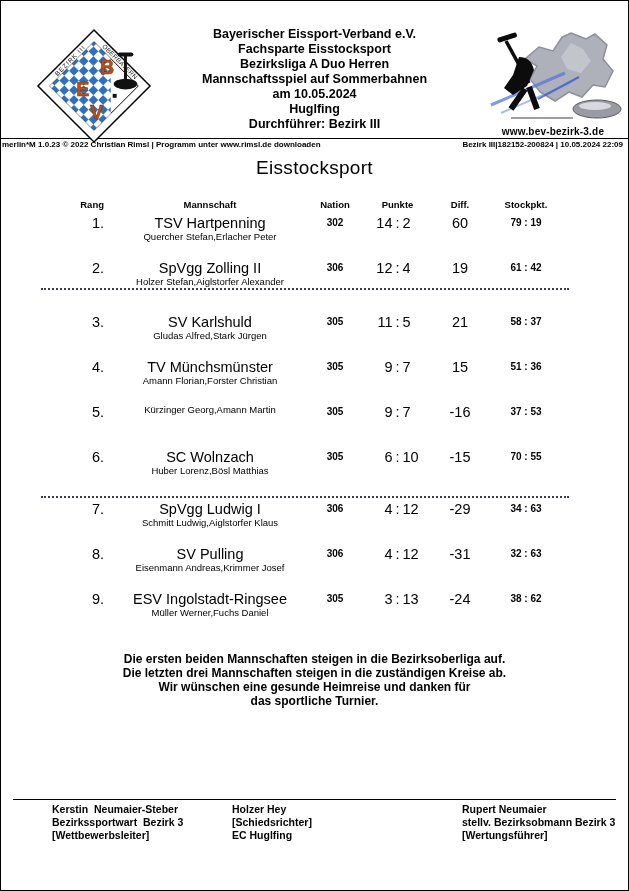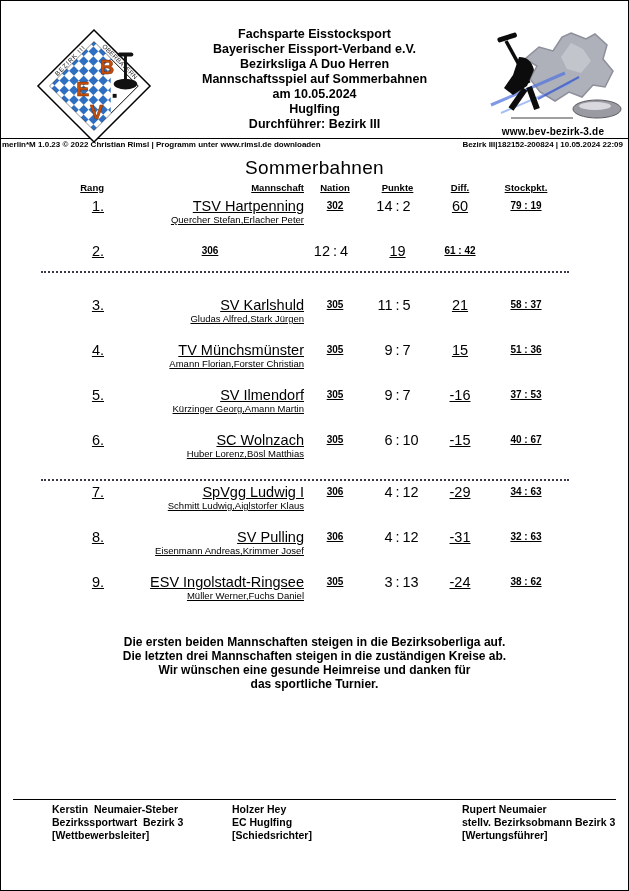--- a/index.html
+++ b/index.html
@@ -12,25 +12,25 @@
   .header { position:relative; height:137px; border-bottom:1px solid #000; }
   .header-center { padding-top:26px; text-align:center; font-weight:bold; font-size:12.5px; line-height:15px; }
   .logo-left  { position:absolute; left:34px; top:26px; }
   .logo-right { position:absolute; right:4px; top:28px; width:142px; text-align:center; }
   .logo-url { font-weight:bold; font-size:10px; margin-top:1px; letter-spacing:0.2px; }
   
   .meta { display:flex; justify-content:space-between; font-size:8px; font-weight:bold; padding:1px 5px 0 1px; }
   
   .title { margin-top:8px; text-align:center; font-size:19px; letter-spacing:0.3px; }
   
-  .table { margin-top:3px;text-decoration:underline; }
+  .table { margin-top:20px; }
   .grid { display:grid; grid-template-columns:45px 12px 188px 62px 63px 62px 70px; margin-left:58px; width:502px; }
   .thead { font-size:9.5px; font-weight:bold; height:16px; }
   .c-rang   { text-align:right; }
-  .c-team   { text-align:right; }
+  .c-team   { text-align:center; }
   .c-nation { text-align:center; }
   .c-punkte { text-align:center; }
   .c-diff   { text-align:center; }
   .c-stock  { text-align:center; }
   .row { height:45px; align-items:start; }
   .row .c-rang { font-size:14.5px; line-height:16px; }
   .teamname { font-size:14.5px; line-height:16px; }
   .players  { font-size:9.5px; line-height:11px; }
   .row .c-nation, .row .c-stock { font-size:10px; font-weight:bold; padding-top:2px; }
   .row .c-punkte, .row .c-diff  { font-size:14.5px; line-height:17px; }
@@ -76,22 +76,22 @@
           <rect x="90.5" y="28" width="3" height="28" fill="#111"></rect>
           <ellipse cx="92" cy="58" rx="12" ry="5.5" fill="#111"></ellipse>
           <rect x="79" y="68" width="4" height="4" fill="#111"></rect>
         </g>
         <text transform="translate(23,50) rotate(-45)" font-size="6.5" letter-spacing="1" fill="#222">BEZIRK III</text>
         <text transform="translate(68,20) rotate(45)" font-size="6.5" letter-spacing="0.3" fill="#222">OBERBAYERN</text>
       </svg>
     </div>
 
     <div class="header-center">
+      <div>Bayerischer Eissport-Verband e.V.</div>
       <div>Fachsparte Eisstocksport</div>
-      <div>Bayerischer Eissport-Verband e.V.</div>
       <div>Bezirksliga A Duo Herren</div>
       <div>Mannschaftsspiel auf Sommerbahnen</div>
       <div>am 10.05.2024</div>
       <div>Huglfing</div>
       <div>Durchführer: Bezirk III</div>
     </div>
 
     <div class="logo-right">
       <svg width="140" height="92" viewBox="0 0 140 92">
         <g>
@@ -118,21 +118,21 @@
       </svg>
       <div class="logo-url">www.bev-bezirk-3.de</div>
     </div>
   </div>
 
   <div class="meta">
     <span>merlin*M 1.0.23 © 2022 Christian Rimsl | Programm unter www.rimsl.de downloaden</span>
     <span>Bezirk III|182152-200824 | 10.05.2024 22:09</span>
   </div>
 
-  <div class="title">Sommerbahnen</div>
+  <div class="title">Eisstocksport</div>
 
   <div class="table">
 
     <div class="grid thead">
       <div class="c-rang">Rang</div>
       <div></div>
       <div class="c-team">Mannschaft</div>
       <div class="c-nation">Nation</div>
       <div class="c-punkte">Punkte</div>
       <div class="c-diff">Diff.</div>
@@ -148,20 +148,24 @@
         </div>
       <div class="c-nation">302</div>
       <div class="c-punkte"><span class="pa">14</span><span class="pc">:</span><span class="pb">2</span></div>
       <div class="c-diff">60</div>
       <div class="c-stock">79 : 19</div>
     </div>
 
     <div class="grid row">
       <div class="c-rang">2.</div>
         <div></div>
+      <div class="c-team">
+          <div class="teamname">SpVgg Zolling II</div>
+        <div class="players">Holzer Stefan,Aiglstorfer Alexander</div>
+        </div>
       <div class="c-nation">306</div>
       <div class="c-punkte"><span class="pa">12</span><span class="pc">:</span><span class="pb">4</span></div>
       <div class="c-diff">19</div>
       <div class="c-stock">61 : 42</div>
     </div>
 
     <div class="dotsep sep1"></div>
 
     <div class="grid row">
       <div class="c-rang">3.</div>
@@ -186,40 +190,39 @@
       <div class="c-nation">305</div>
       <div class="c-punkte"><span class="pa">9</span><span class="pc">:</span><span class="pb">7</span></div>
       <div class="c-diff">15</div>
       <div class="c-stock">51 : 36</div>
     </div>
 
     <div class="grid row">
       <div class="c-rang">5.</div>
         <div></div>
       <div class="c-team">
-          <div class="teamname">SV Ilmendorf</div>
         <div class="players">Kürzinger Georg,Amann Martin</div>
         </div>
       <div class="c-nation">305</div>
       <div class="c-punkte"><span class="pa">9</span><span class="pc">:</span><span class="pb">7</span></div>
       <div class="c-diff">-16</div>
       <div class="c-stock">37 : 53</div>
     </div>
 
     <div class="grid row">
       <div class="c-rang">6.</div>
         <div></div>
       <div class="c-team">
           <div class="teamname">SC Wolnzach</div>
         <div class="players">Huber Lorenz,Bösl Matthias</div>
         </div>
       <div class="c-nation">305</div>
       <div class="c-punkte"><span class="pa">6</span><span class="pc">:</span><span class="pb">10</span></div>
       <div class="c-diff">-15</div>
-      <div class="c-stock">40 : 67</div>
+      <div class="c-stock">70 : 55</div>
     </div>
 
     <div class="dotsep sep2"></div>
 
     <div class="grid row">
       <div class="c-rang">7.</div>
         <div></div>
       <div class="c-team">
           <div class="teamname">SpVgg Ludwig I</div>
         <div class="players">Schmitt Ludwig,Aiglstorfer Klaus</div>
@@ -267,22 +270,22 @@
   <div class="sigs">
     <div class="sig-line"></div>
     <div class="sig-grid">
       <div class="sig-col">
         <div>Kerstin  Neumaier-Steber</div>
         <div>Bezirkssportwart  Bezirk 3</div>
         <div>[Wettbewerbsleiter]</div>
       </div>
       <div class="sig-col">
         <div>Holzer Hey</div>
+        <div>[Schiedsrichter]</div>
         <div>EC Huglfing</div>
-        <div>[Schiedsrichter]</div>
       </div>
       <div class="sig-col">
         <div>Rupert Neumaier</div>
         <div>stellv. Bezirksobmann Bezirk 3</div>
         <div>[Wertungsführer]</div>
       </div>
     </div>
   </div>
 
 </div>

